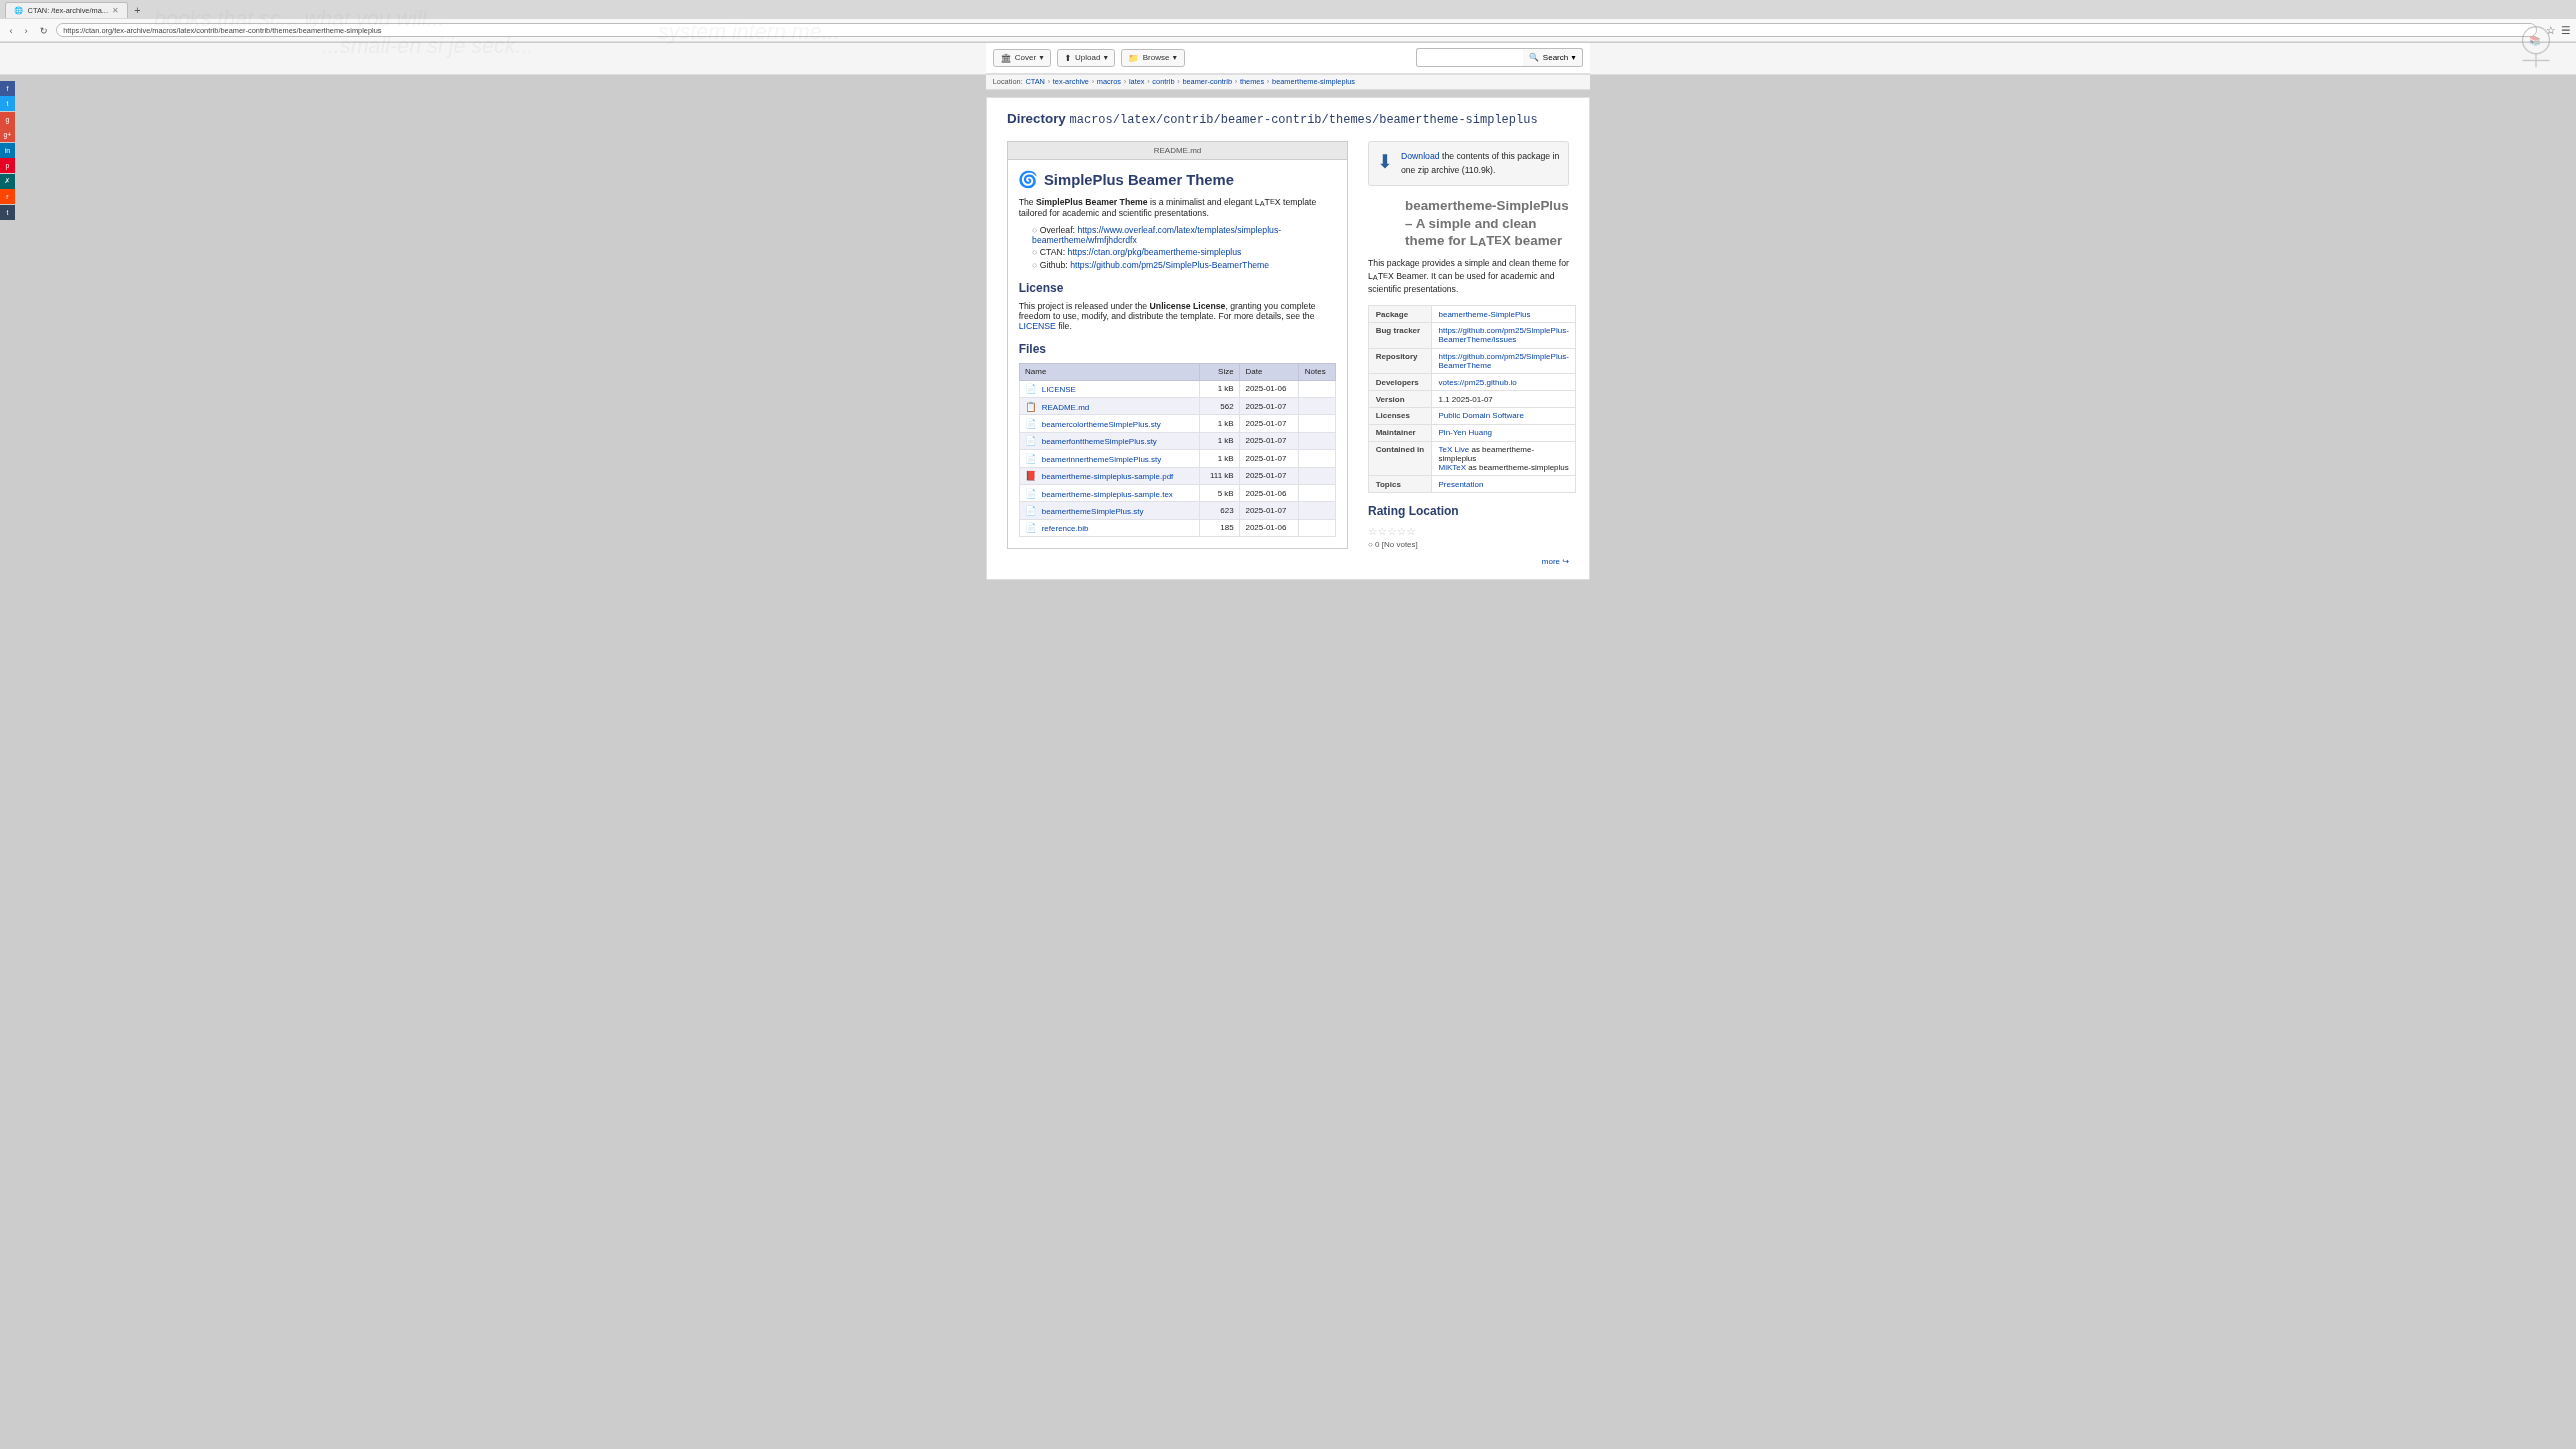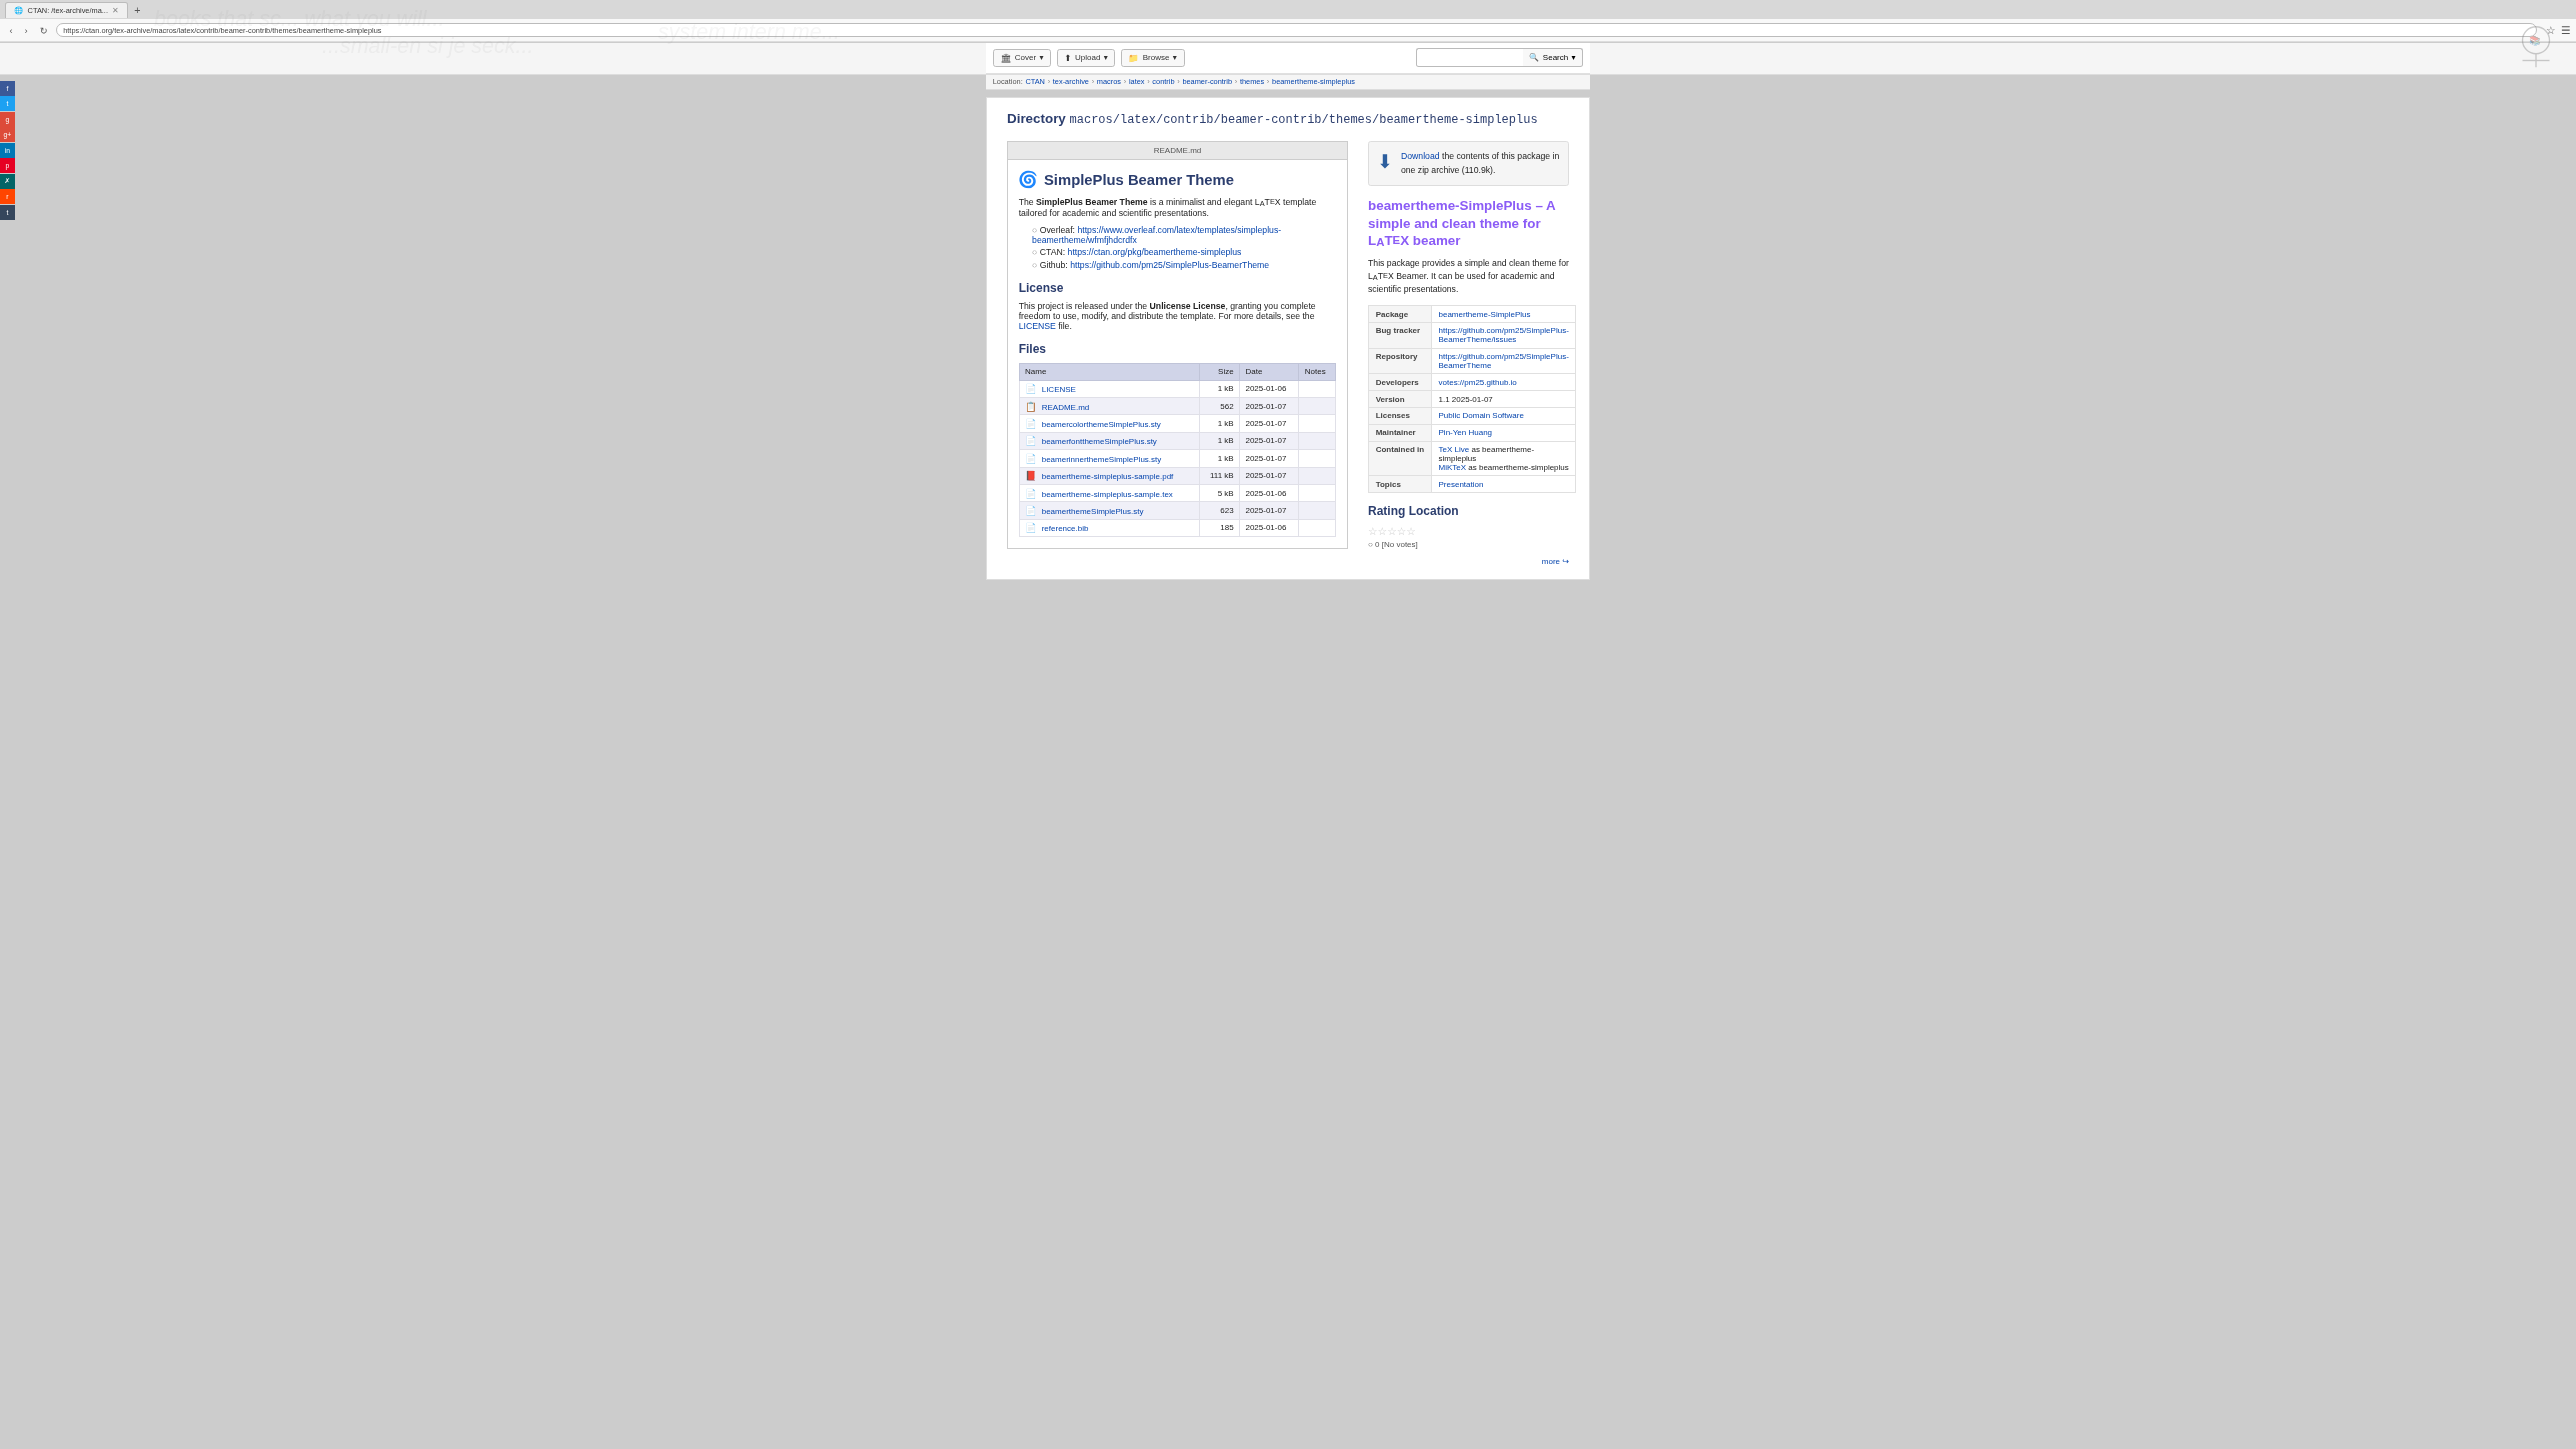--- a/index.html
+++ b/index.html
@@ -312,23 +312,24 @@
       color: #2c5e9e;
       flex-shrink: 0;
     }
     .download-text { font-size: 8.7px; line-height: 1.6; }
     .download-text a { color: #0645ad; text-decoration: none; }
 
     
     .package-heading {
       font-size: 13.4px;
       font-weight: bold;
-      color: #8b5cf6;
+      color: #737373;
       margin-bottom: 6.7px;
       line-height: 1.3;
+      margin-left: 37px;
     }
     .package-desc {
       font-size: 8.7px;
       margin-bottom: 9.4px;
       line-height: 1.5;
     }
 
     .info-table {
       width: 100%;
       border-collapse: collapse;

